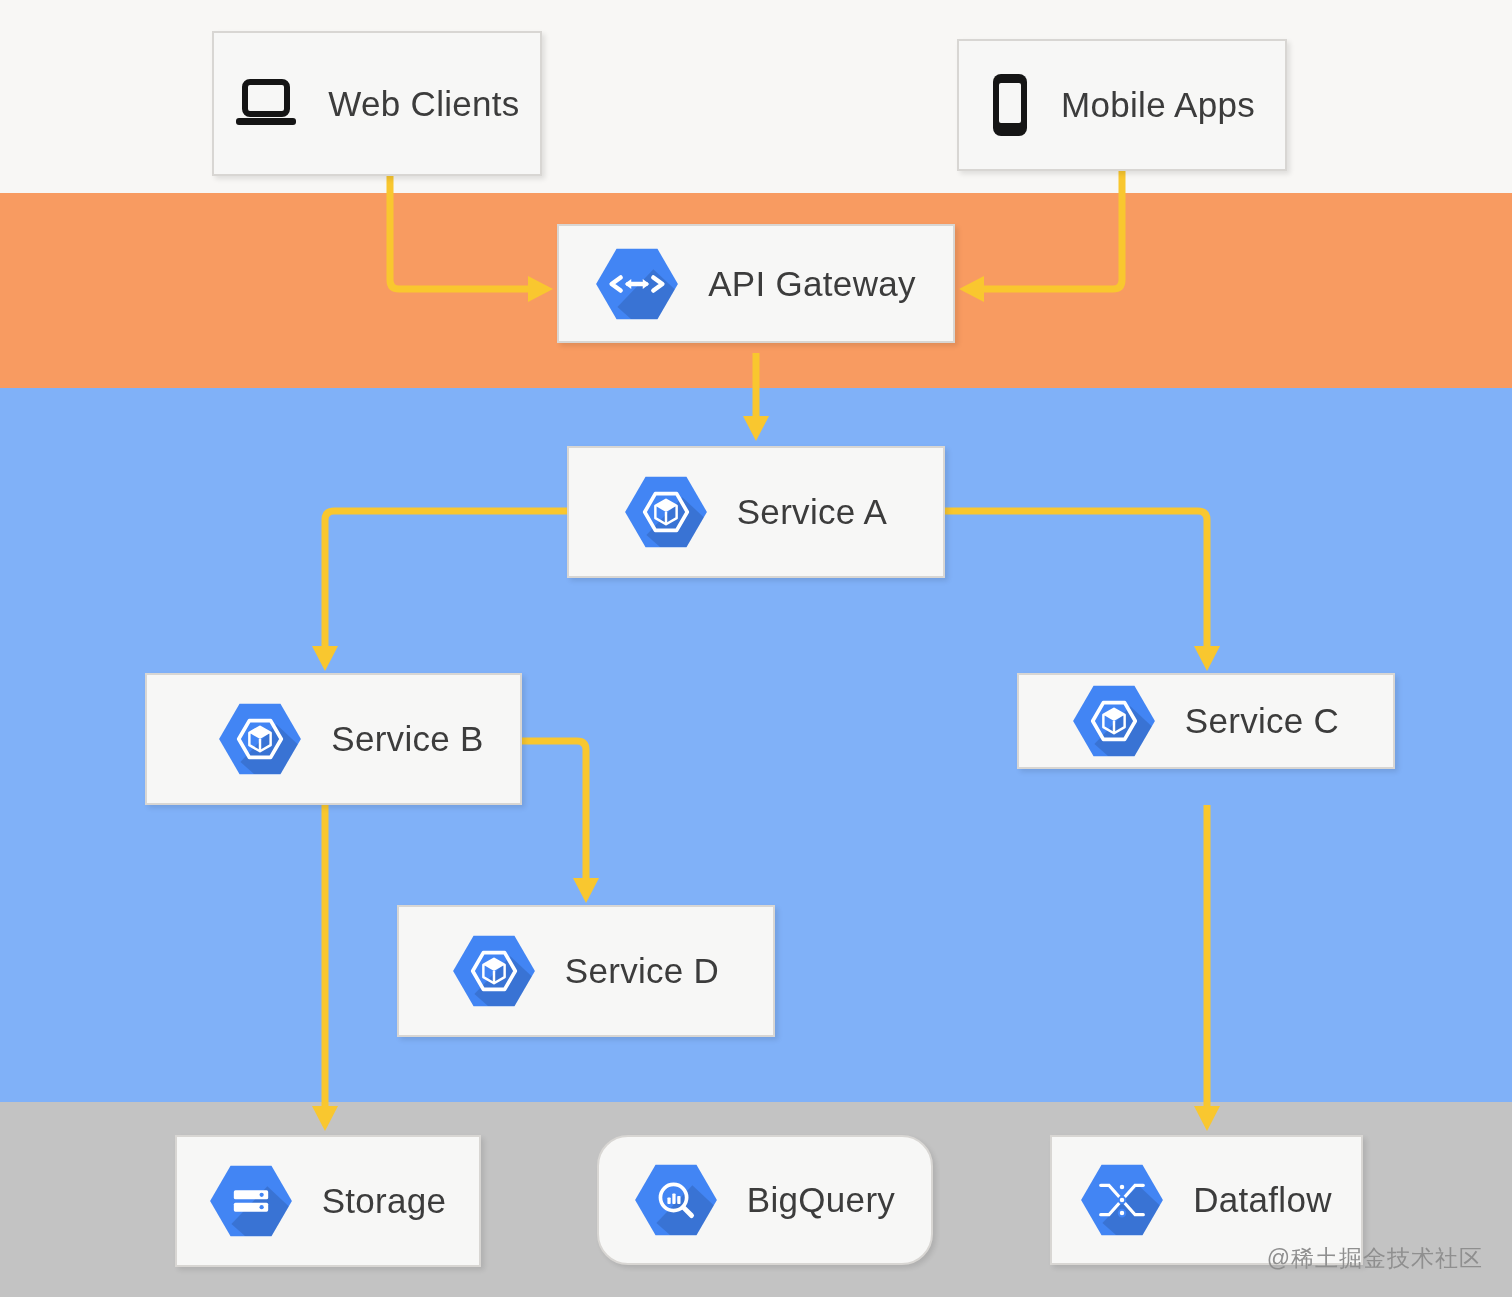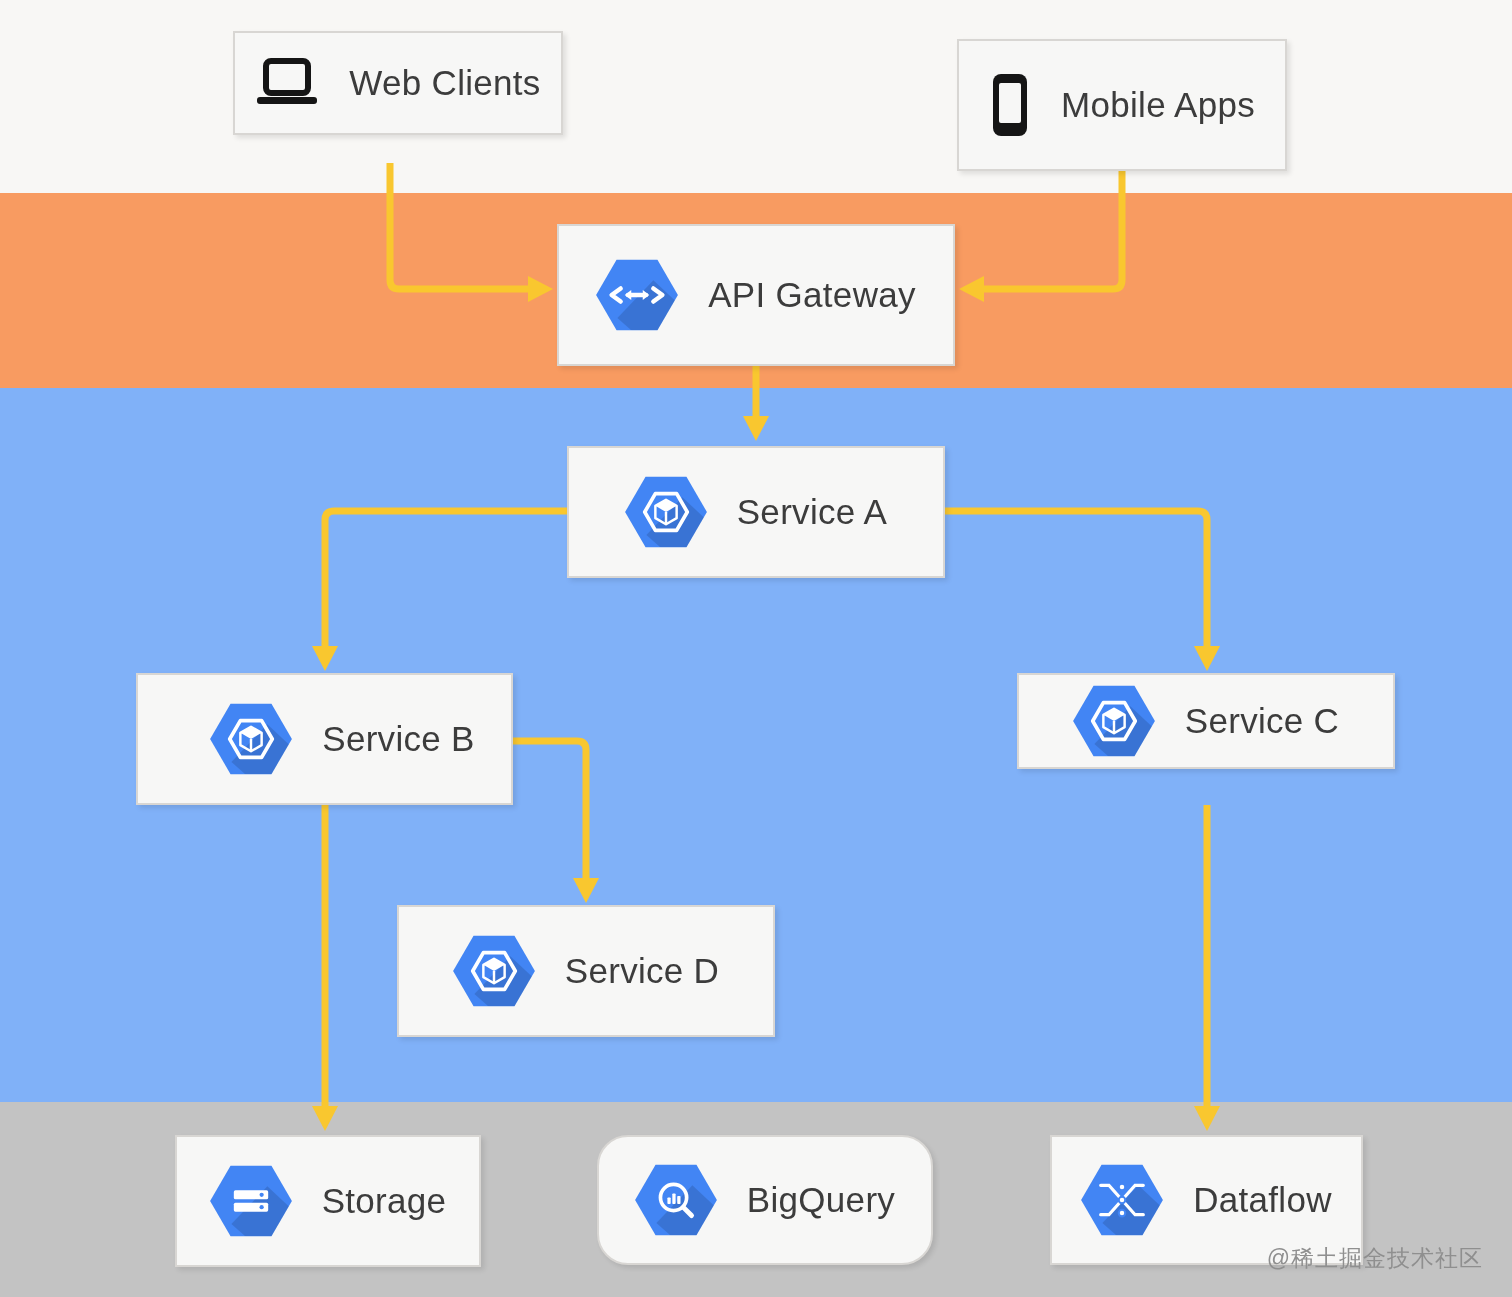--- a/index.html
+++ b/index.html
@@ -30,25 +30,25 @@
   .node .label {
     font-size: 35px;
     font-weight: 500;
     color: #3c3c3c;
     letter-spacing: 0.3px;
     white-space: nowrap;
   }
   .hexicon { width: 82px; height: 72px; flex: 0 0 auto; }
   .devicon { flex: 0 0 auto; }
 
-  #web-clients  { left: 233px; top: 31px;  width: 330px; height: 104px; }
+  #web-clients  { left: 212px; top: 31px;  width: 330px; height: 145px; }
   #mobile-apps  { left: 957px; top: 31px;  width: 330px; height: 132px; margin-top: 8px; }
-  #api-gateway  { left: 557px; top: 224px; width: 398px; height: 142px; }
+  #api-gateway  { left: 557px; top: 224px; width: 398px; height: 119px; }
   #service-a    { left: 567px; top: 446px; width: 378px; height: 132px; }
-  #service-b    { left: 136px; top: 673px; width: 377px; height: 132px; padding-left: 36px; }
+  #service-b    { left: 145px; top: 673px; width: 377px; height: 132px; padding-left: 36px; }
   #service-c    { left: 1017px; top: 673px; width: 378px; height: 96px; }
   #service-d    { left: 397px; top: 905px; width: 378px; height: 132px; }
   #storage      { left: 175px; top: 1135px; width: 306px; height: 132px; }
   #bigquery     { left: 597px; top: 1135px; width: 336px; height: 130px; border-radius: 31px; }
   #dataflow     { left: 1050px; top: 1135px; width: 313px; height: 130px; }
 
   .watermark {
     position: absolute;
     right: 29px;
     top: 1243px;

